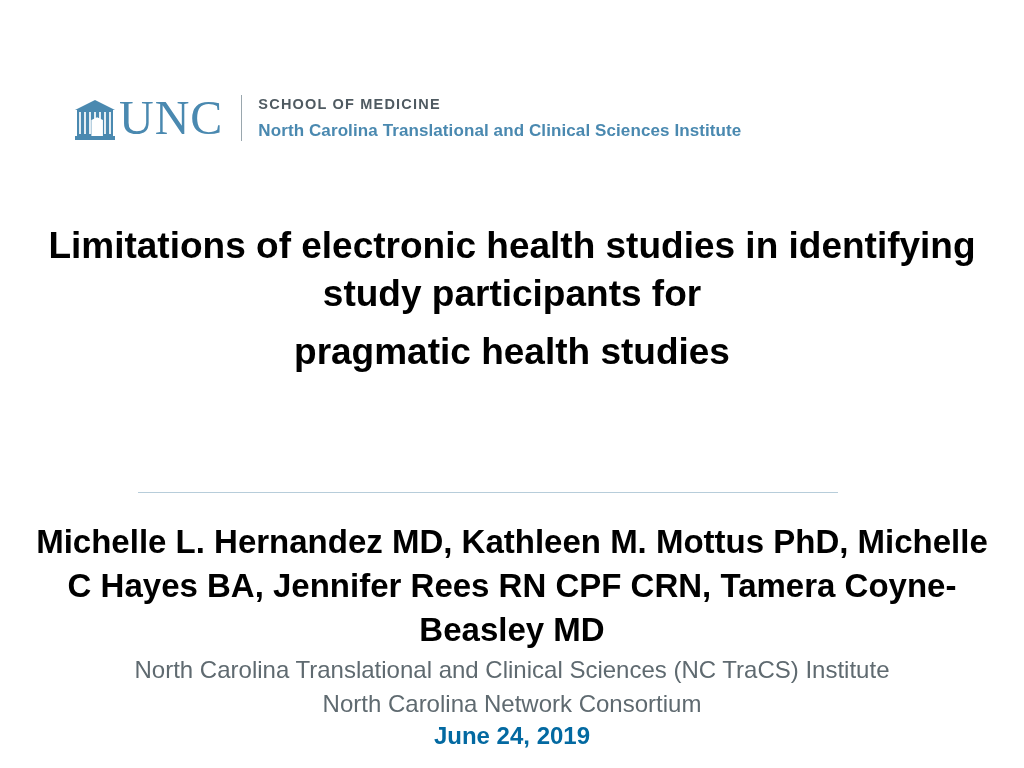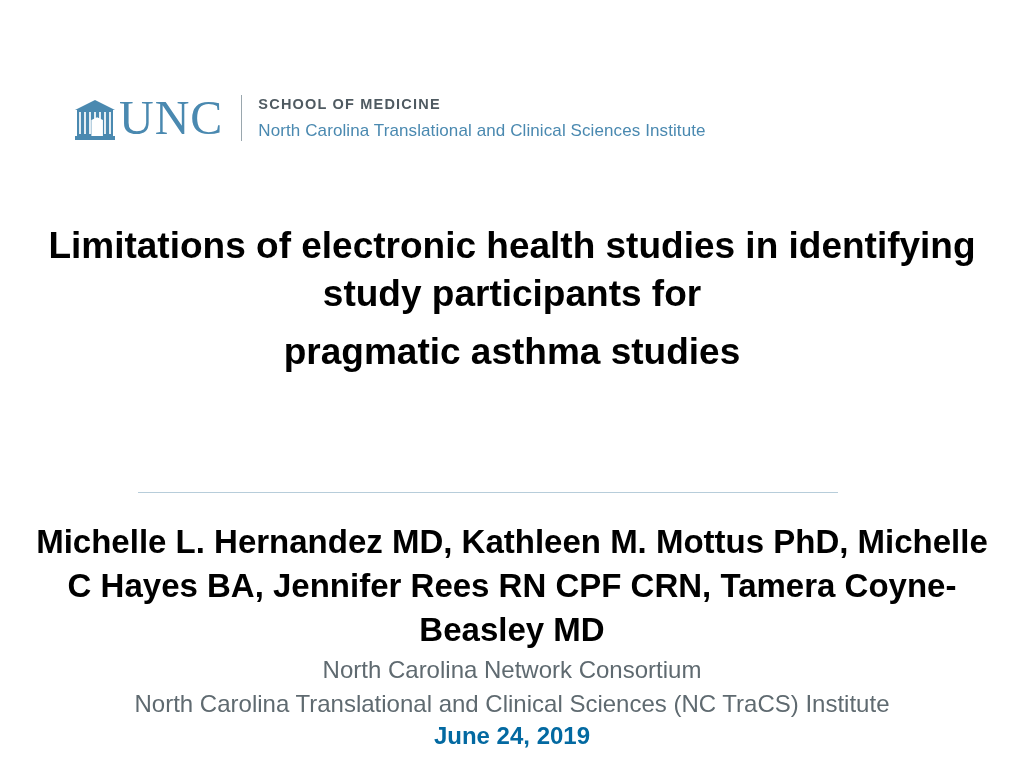--- a/index.html
+++ b/index.html
@@ -95,21 +95,21 @@
   }
   .logo-school {
     font-size: 14.5px;
     letter-spacing: 1.2px;
     font-weight: bold;
     color: #4f5a61;
     margin-bottom: 9px;
   }
   .logo-institute {
     font-size: 17px;
-    font-weight: normal;
+    font-weight: bold;
     color: #4a89b0;
     letter-spacing: .1px;
   }
 
   
   .title {
     position: absolute;
     left: 46px;
     top: 222px;
     width: 932px;
@@ -177,28 +177,28 @@
     <div class="logo-divider"></div>
     <div class="logo-text">
       <div class="logo-school">SCHOOL OF MEDICINE</div>
       <div class="logo-institute">North Carolina Translational and Clinical Sciences Institute</div>
     </div>
   </div>
 
   <div class="title">
     <span>Limitations of electronic health studies in</span>
     <span>identifying study participants for</span>
-    <span class="line3">pragmatic asthma studies</span>
+    <span class="line3">pragmatic health studies</span>
   </div>
 
   <div class="rule"></div>
 
   <div class="authors">
     <div class="names">
       <span>Michelle L. Hernandez MD, Kathleen M. Mottus PhD, Michelle C</span>
       <span>Hayes BA, Jennifer Rees RN CPF CRN, Tamera Coyne-Beasley MD</span>
     </div>
+    <div class="org">North Carolina Translational and Clinical Sciences (NC TraCS) Institute</div>
     <div class="org">North Carolina Network Consortium</div>
-    <div class="org">North Carolina Translational and Clinical Sciences (NC TraCS) Institute</div>
     <div class="date">June 24, 2019</div>
   </div>
 
 </div>
 
 </body></html>

